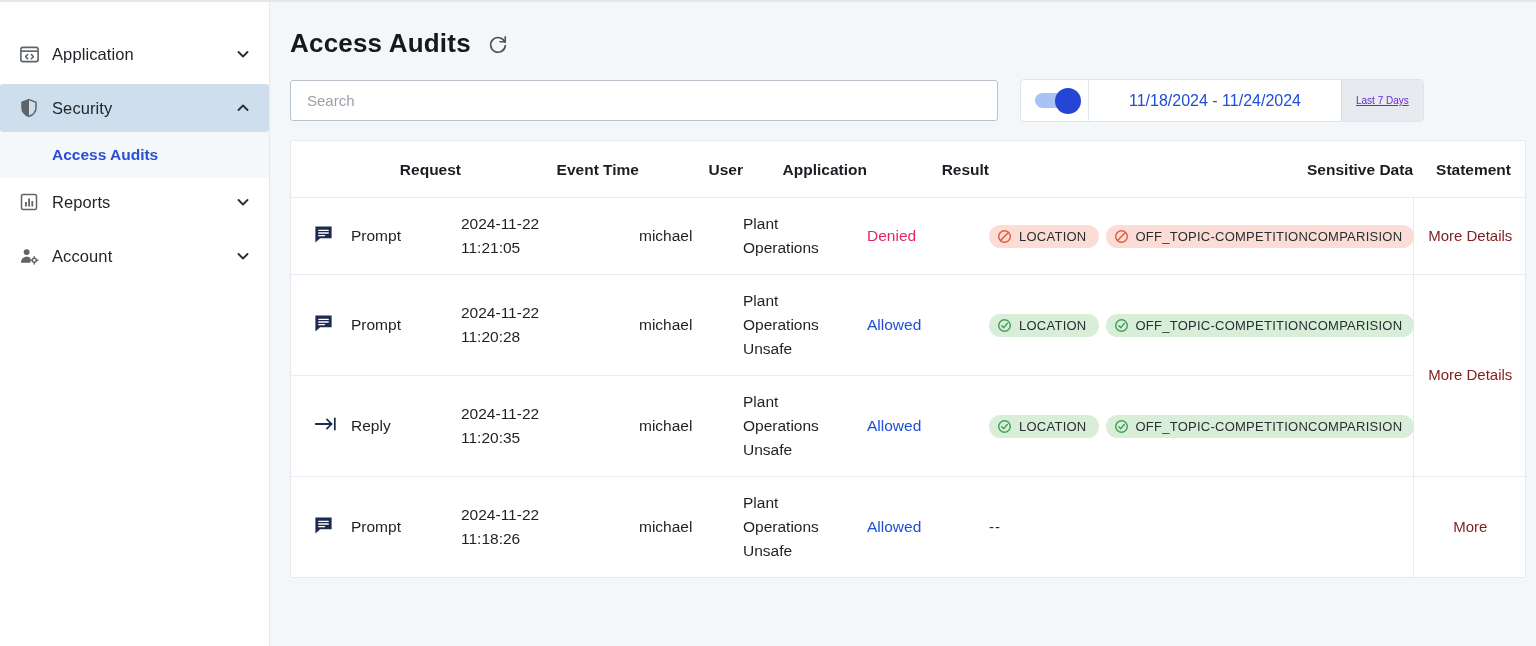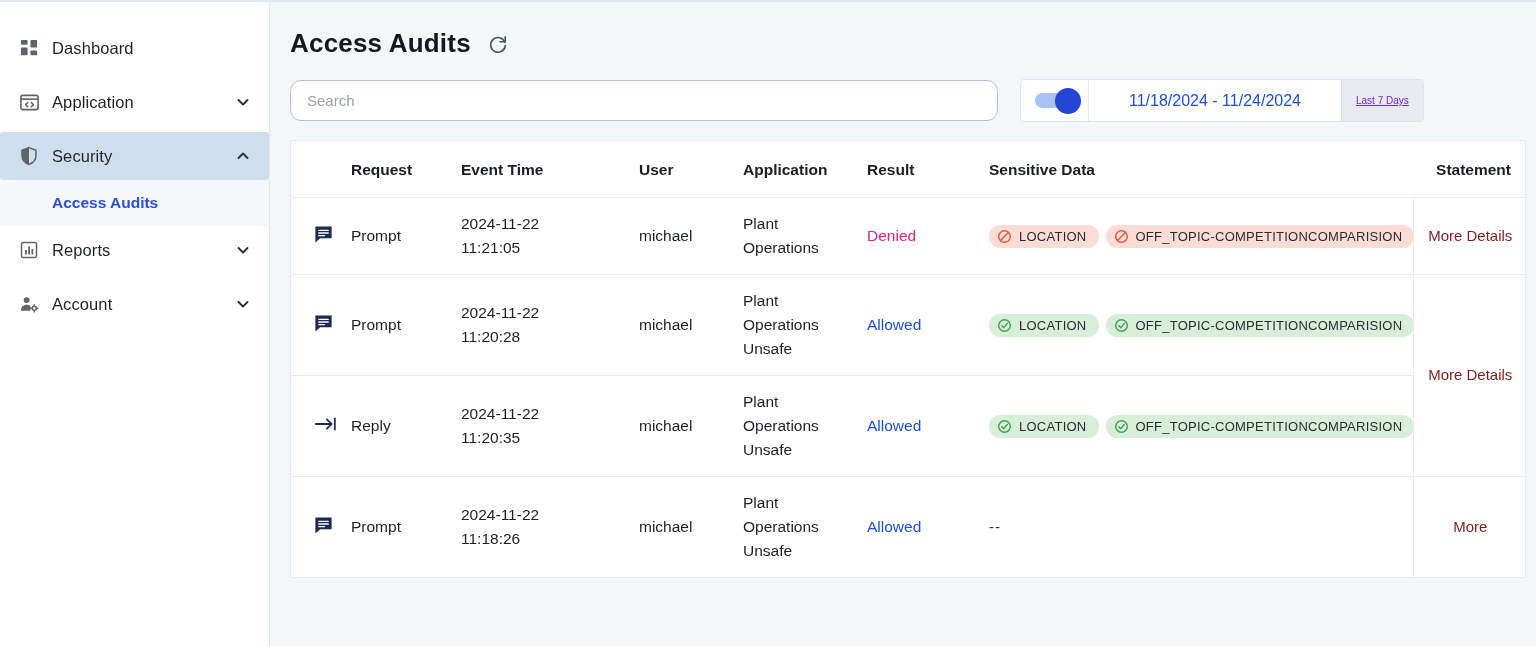--- a/index.html
+++ b/index.html
@@ -100,21 +100,21 @@
     display: flex;
     align-items: center;
     padding: 20px 0 0 20px;
     gap: 22px;
   }
   .search-box {
     width: 708px;
     height: 41px;
     background: #ffffff;
     border: 1px solid #b9c2cb;
-    border-radius: 11px;
+    border-radius: 3px;
     display: flex;
     align-items: center;
     padding: 0 16px;
   }
   .search-box input {
     border: none; outline: none;
     width: 100%;
     font-size: 15px;
     font-family: "Liberation Sans", sans-serif;
     color: #30353a;
@@ -174,21 +174,21 @@
   
   .table-wrap {
     margin: 18px 0 0 20px;
     width: 1236px;
     background: #ffffff;
     border: 1px solid #e6eaee;
     border-radius: 3px;
   }
   table { width: 100%; border-collapse: collapse; table-layout: fixed; }
   thead th {
-    text-align: left;
+    text-align: right;
     font-size: 15.5px;
     color: #1a1e22;
     font-weight: bold;
     padding: 20px 0 18px 0;
     border-bottom: 1px solid #e8ecf0;
     vertical-align: middle;
   }
   tbody td {
     font-size: 15.5px;
     color: #1d2125;
@@ -243,31 +243,20 @@
     display: inline-block;
   }
 </style>
 </head>
 <body>
 
 <div class="app">
 
   <nav class="sidebar">
 
-    <div class="nav-item">
-      <span class="ico">
-        <svg width="19" height="19" viewBox="0 0 20 20" fill="currentColor">
-          <rect x="1" y="1" width="7" height="5" rx="1"></rect>
-          <rect x="11" y="1" width="7" height="8" rx="1"></rect>
-          <rect x="1" y="9" width="7" height="8" rx="1"></rect>
-          <rect x="11" y="12" width="7" height="5" rx="1"></rect>
-        </svg>
-      </span>
-      <span class="label">Dashboard</span>
-    </div>
 
     <div class="gap"></div>
 
     <div class="nav-item">
       <span class="ico">
         <svg width="21" height="21" viewBox="0 0 22 22" fill="none" stroke="currentColor" stroke-width="1.7">
           <rect x="2" y="3.5" width="18" height="15" rx="2"></rect>
           <line x1="2" y1="7.5" x2="20" y2="7.5"></line>
           <path d="M9 11 L7 13.2 L9 15.4" stroke-linecap="round" stroke-linejoin="round"></path>
           <path d="M13 11 L15 13.2 L13 15.4" stroke-linecap="round" stroke-linejoin="round"></path>

